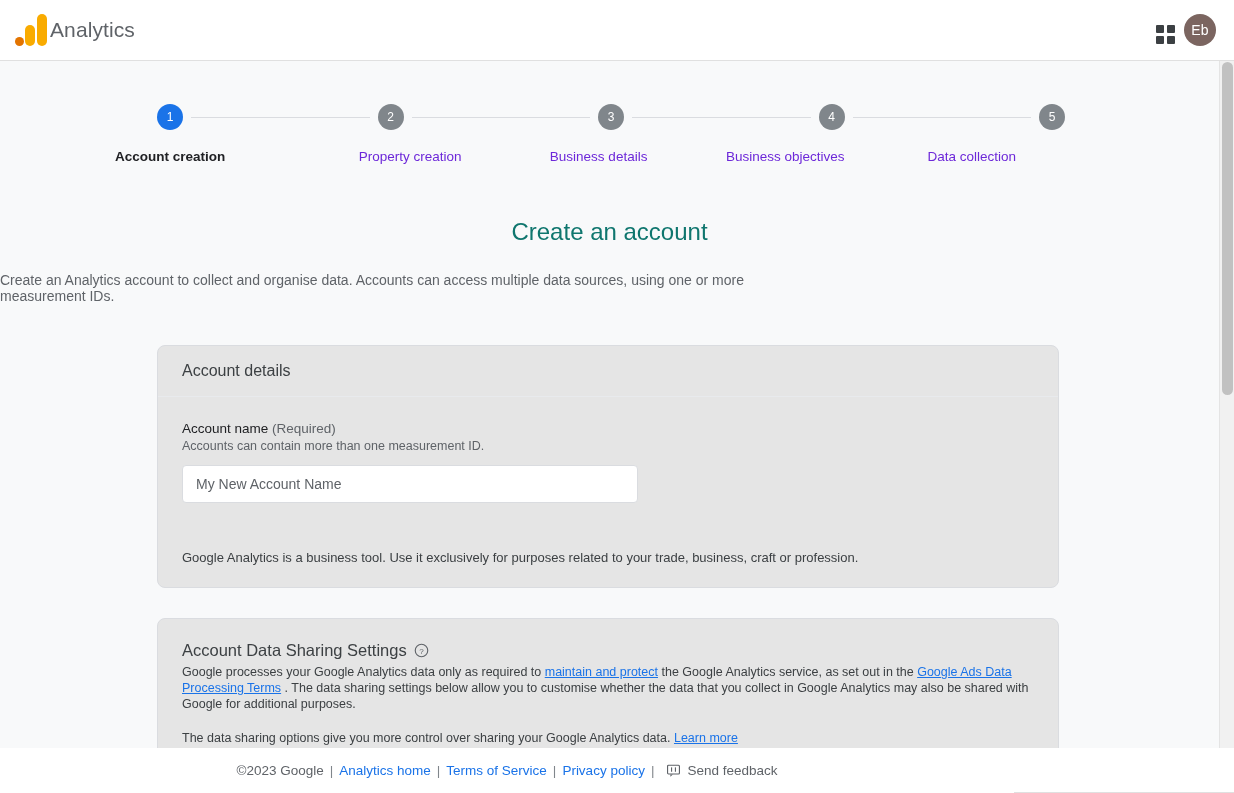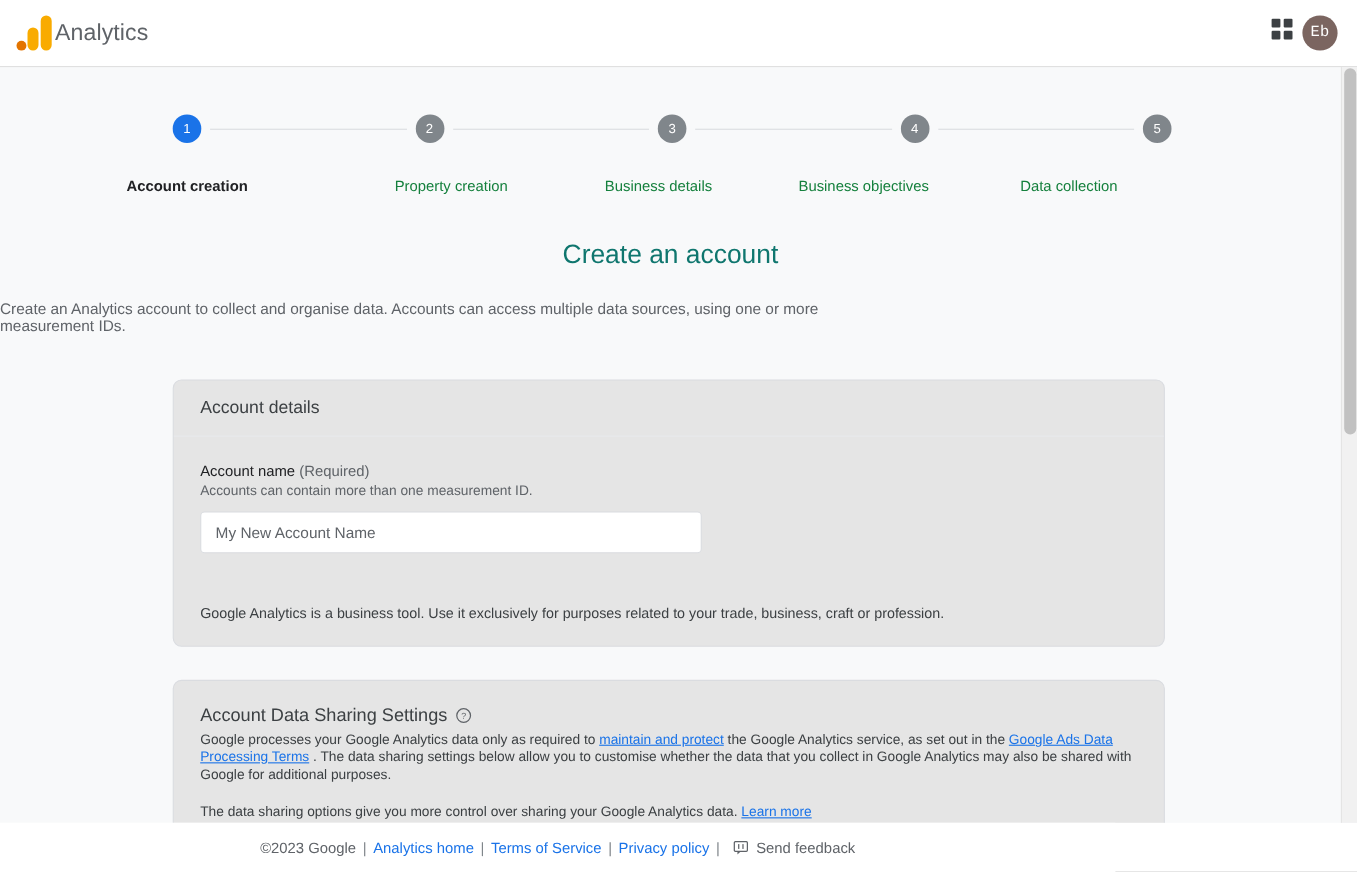--- a/index.html
+++ b/index.html
@@ -66,23 +66,22 @@
     font-size: 21px;
     color: #5f6368;
     letter-spacing: 0.1px;
     font-weight: 400;
     white-space: nowrap;
   }
   .topbar-right {
     position: absolute;
     right: 18px;
     display: flex;
-    align-items: flex-start;
+    align-items: flex-end;
     gap: 7px;
-    font-family: Liberation Mono, monospace;
   }
   .apps-grid {
     width: 24px; height: 24px;
     display: grid;
     grid-template-columns: 8px 8px;
     grid-template-rows: 8px 8px;
     gap: 3px;
     align-content: center;
     justify-content: center;
     cursor: pointer;
@@ -170,25 +169,25 @@
   .step-circle.active { background: #1a73e8; }
   .steps-row .connector {
     flex: 1 1 auto;
     height: 1px;
     background: #dadce0;
     margin: 0 8px;
   }
   .labels-row {
     position: relative;
     display: flex;
-    margin-top: 32px;
+    margin-top: 19px;
   }
   .step-label {
     font-size: 13.5px;
-    color: #15803d;
+    color: #6d28d9;
     text-align: center;
     white-space: nowrap;
     cursor: default;
   }
   .step-label.active { color: #202124; font-weight: 700; }
 
   
   .headline {
     position: absolute;
     top: 157px;

